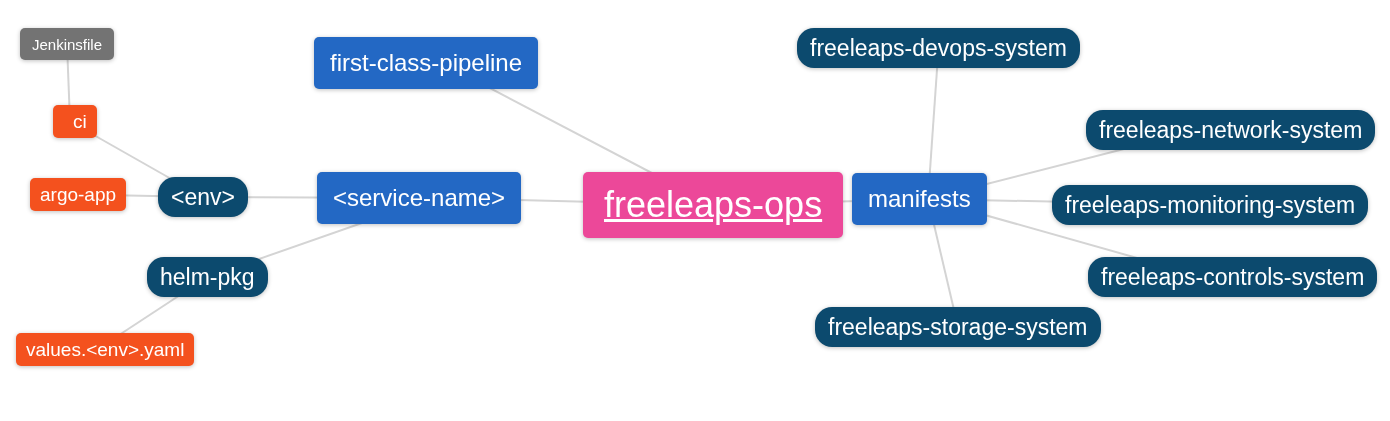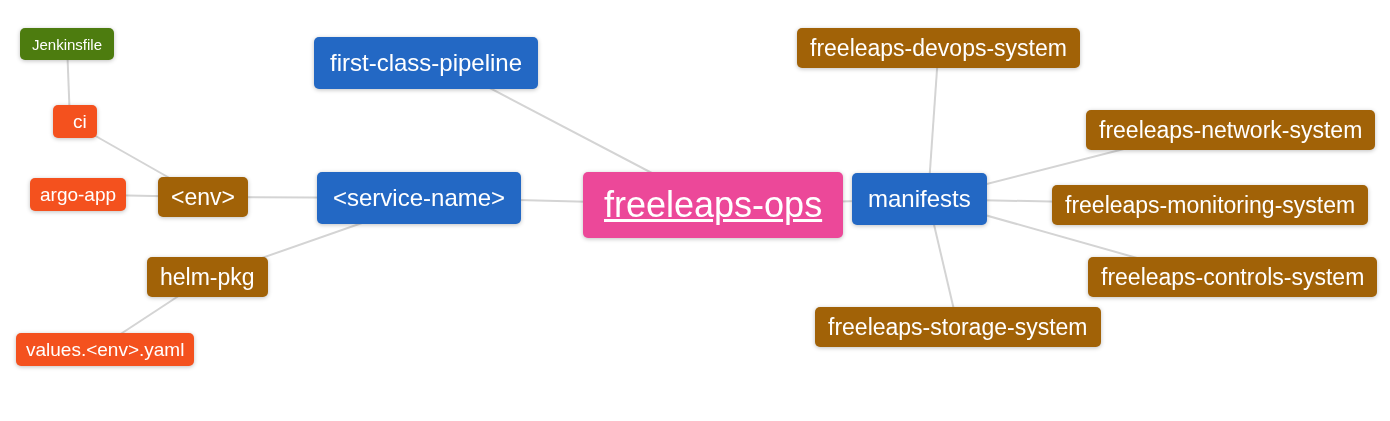--- a/index.html
+++ b/index.html
@@ -33,23 +33,23 @@
     cursor: pointer;
     box-sizing: border-box;
   }
   .lvl-root { font-size: 36px; height: 66px; padding: 0 21px; }
   .lvl-l1   { font-size: 24px; height: 52px; padding: 0 16px; }
   .lvl-l2   { font-size: 23px; height: 40px; padding: 0 13px; }
   .lvl-l3   { font-size: 19px; height: 33px; padding: 0 10px; }
   .lvl-l4   { font-size: 15px; height: 32px; padding: 0 12px; }
   .c-dark   { background: #ec4899; text-decoration: underline; }
   .c-blue   { background: #2368c4; }
-  .c-green  { background: #a16207; }
+  .c-green  { background: #0c4a6e; border-radius: 17px; }
   .c-red    { background: #f4511e; }
-  .c-orange { background: #4d7c0f; }
+  .c-orange { background: #737373; }
 </style>
 </head>
 <body>
 
 <div id="mindmap-canvas">
   <svg id="edge-layer" width="1390" height="421" viewBox="0 0 1390 421">
       <line x1="713" y1="205" x2="442" y2="63" stroke="#d4d4d4" stroke-width="2"></line>
       <line x1="713" y1="205" x2="433.5" y2="198" stroke="#d4d4d4" stroke-width="2"></line>
       <line x1="713" y1="205" x2="928" y2="199" stroke="#d4d4d4" stroke-width="2"></line>
       <line x1="433.5" y1="198" x2="203" y2="197" stroke="#d4d4d4" stroke-width="2"></line>

